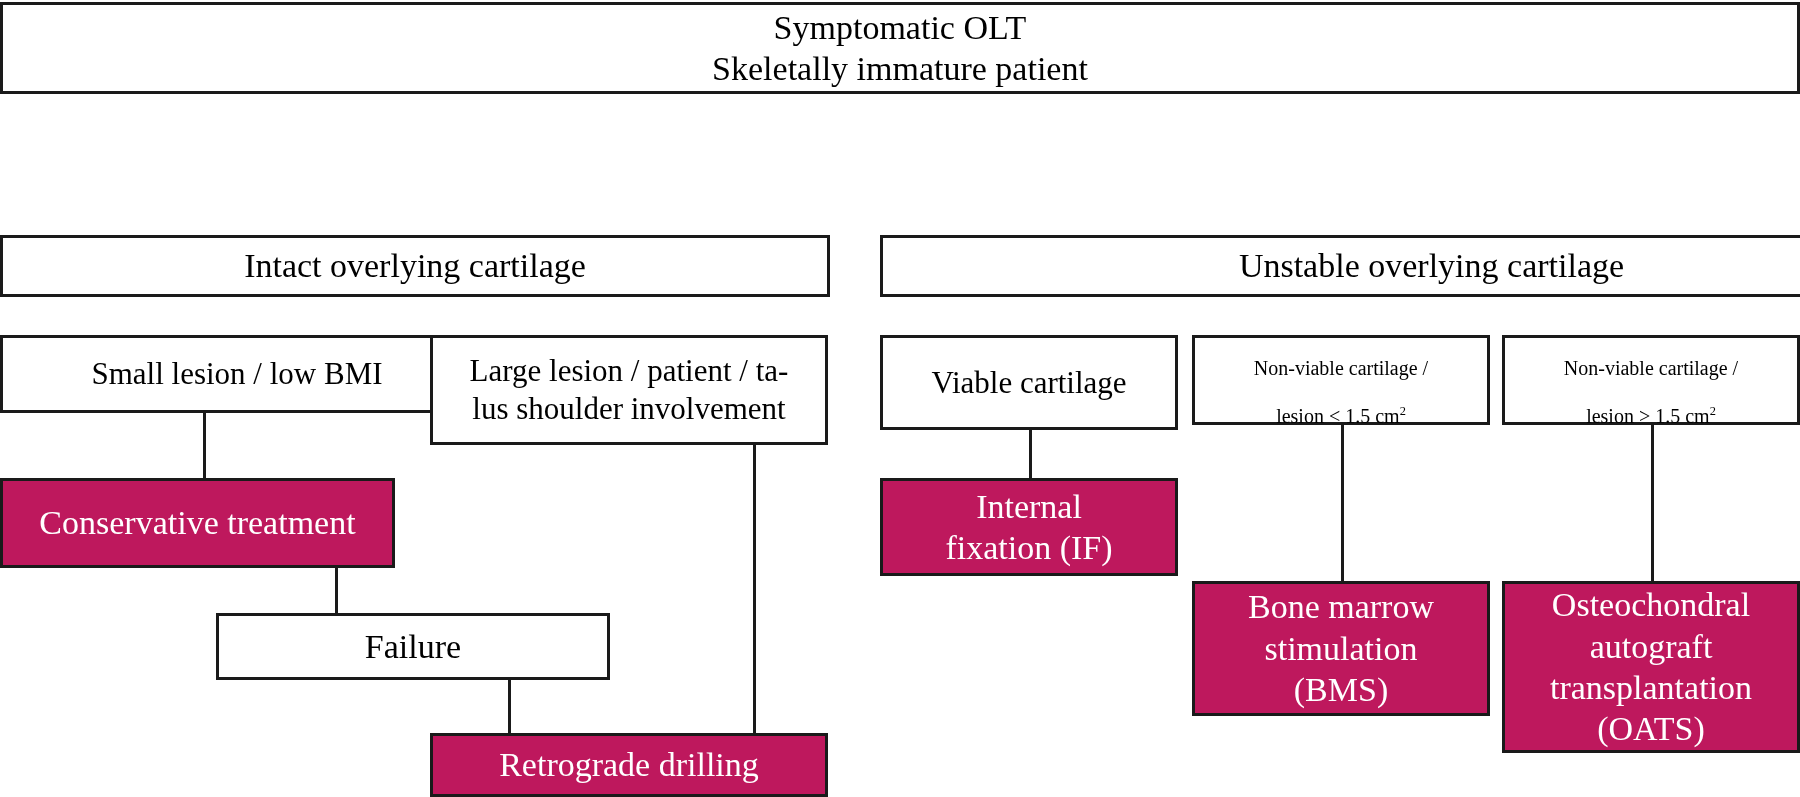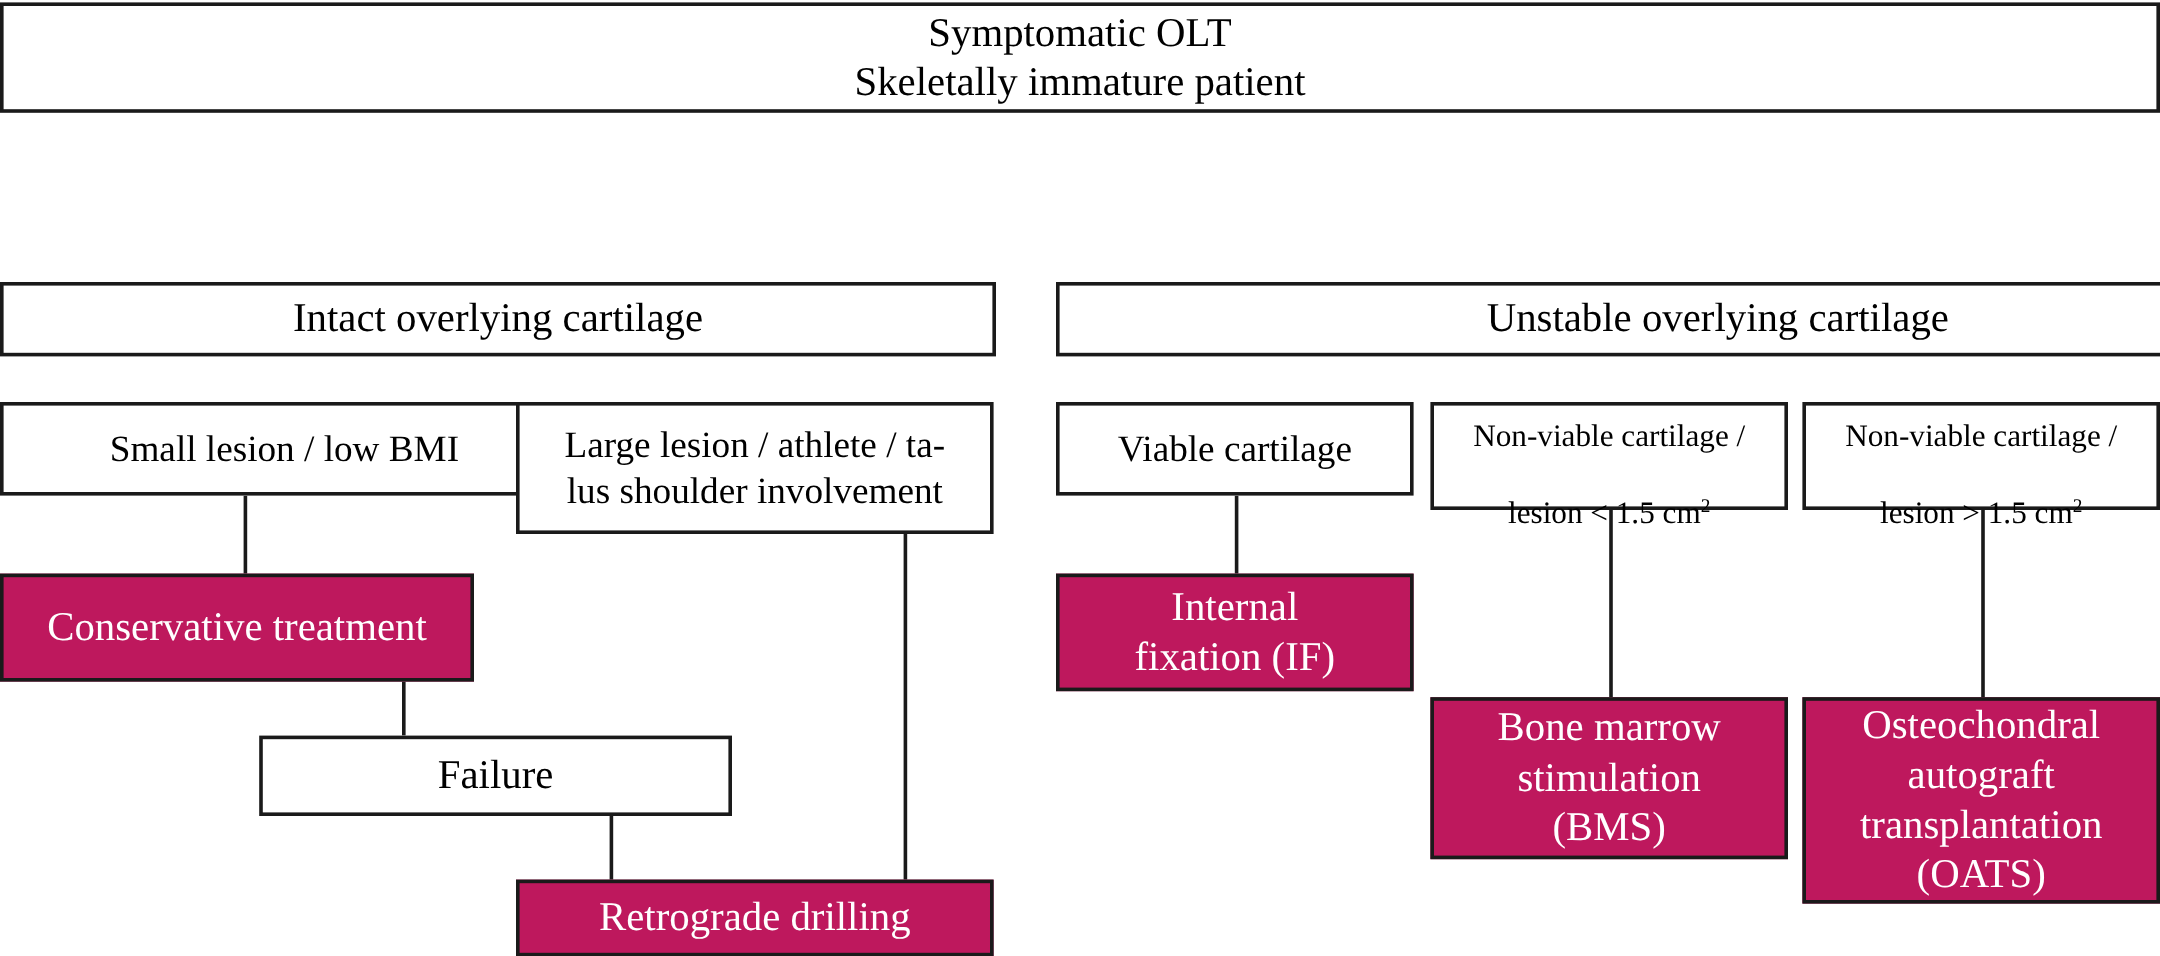--- a/index.html
+++ b/index.html
@@ -36,21 +36,21 @@
     white-space: pre-line;
     border-radius: 12px;
   }
   .node.treatment {
     background: #be185d;
     border-color: #1a1a1a;
     color: #ffffff;
   }
   .fs-34 { font-size: 34px; }
   .fs-31 { font-size: 31px; }
-  .fs-26 { font-size: 26px; }
+  .fs-26 { font-size: 20px; }
   .connector {
     position: absolute;
     background: #1a1a1a;
     z-index: 1;
   }
   .connector.v { width: 3px; }
   sup.sq {
     font-size: 0.62em;
     vertical-align: super;
     line-height: 0;
@@ -73,25 +73,25 @@
 
   <div class="node fs-34" style="left:880px; top:235px; width:1103px; height:62px;">
     <span class="txt">Unstable overlying cartilage</span>
   </div>
 
   <div class="node fs-31" style="left:0px; top:335px; width:474px; height:78px;">
     <span class="txt">Small lesion / low BMI</span>
   </div>
 
   <div class="node fs-31" style="left:430px; top:335px; width:398px; height:110px;">
-    <span class="txt">Large lesion / athlete / ta-
+    <span class="txt">Large lesion / patient / ta-
 lus shoulder involvement</span>
   </div>
 
-  <div class="node fs-31" style="left:880px; top:335px; width:298px; height:78px;text-align:center;">
+  <div class="node fs-31" style="left:880px; top:335px; width:298px; height:95px;text-align:center;">
     <span class="txt">Viable cartilage</span>
   </div>
 
   <div class="node fs-26" style="left:1192px; top:335px; width:298px; height:90px;">
     <span class="txt">
       <span>Non-viable cartilage /</span><br>
       <span>lesion &lt; 1.5 cm</span><sup class="sq">2</sup>
     </span>
   </div>
 

